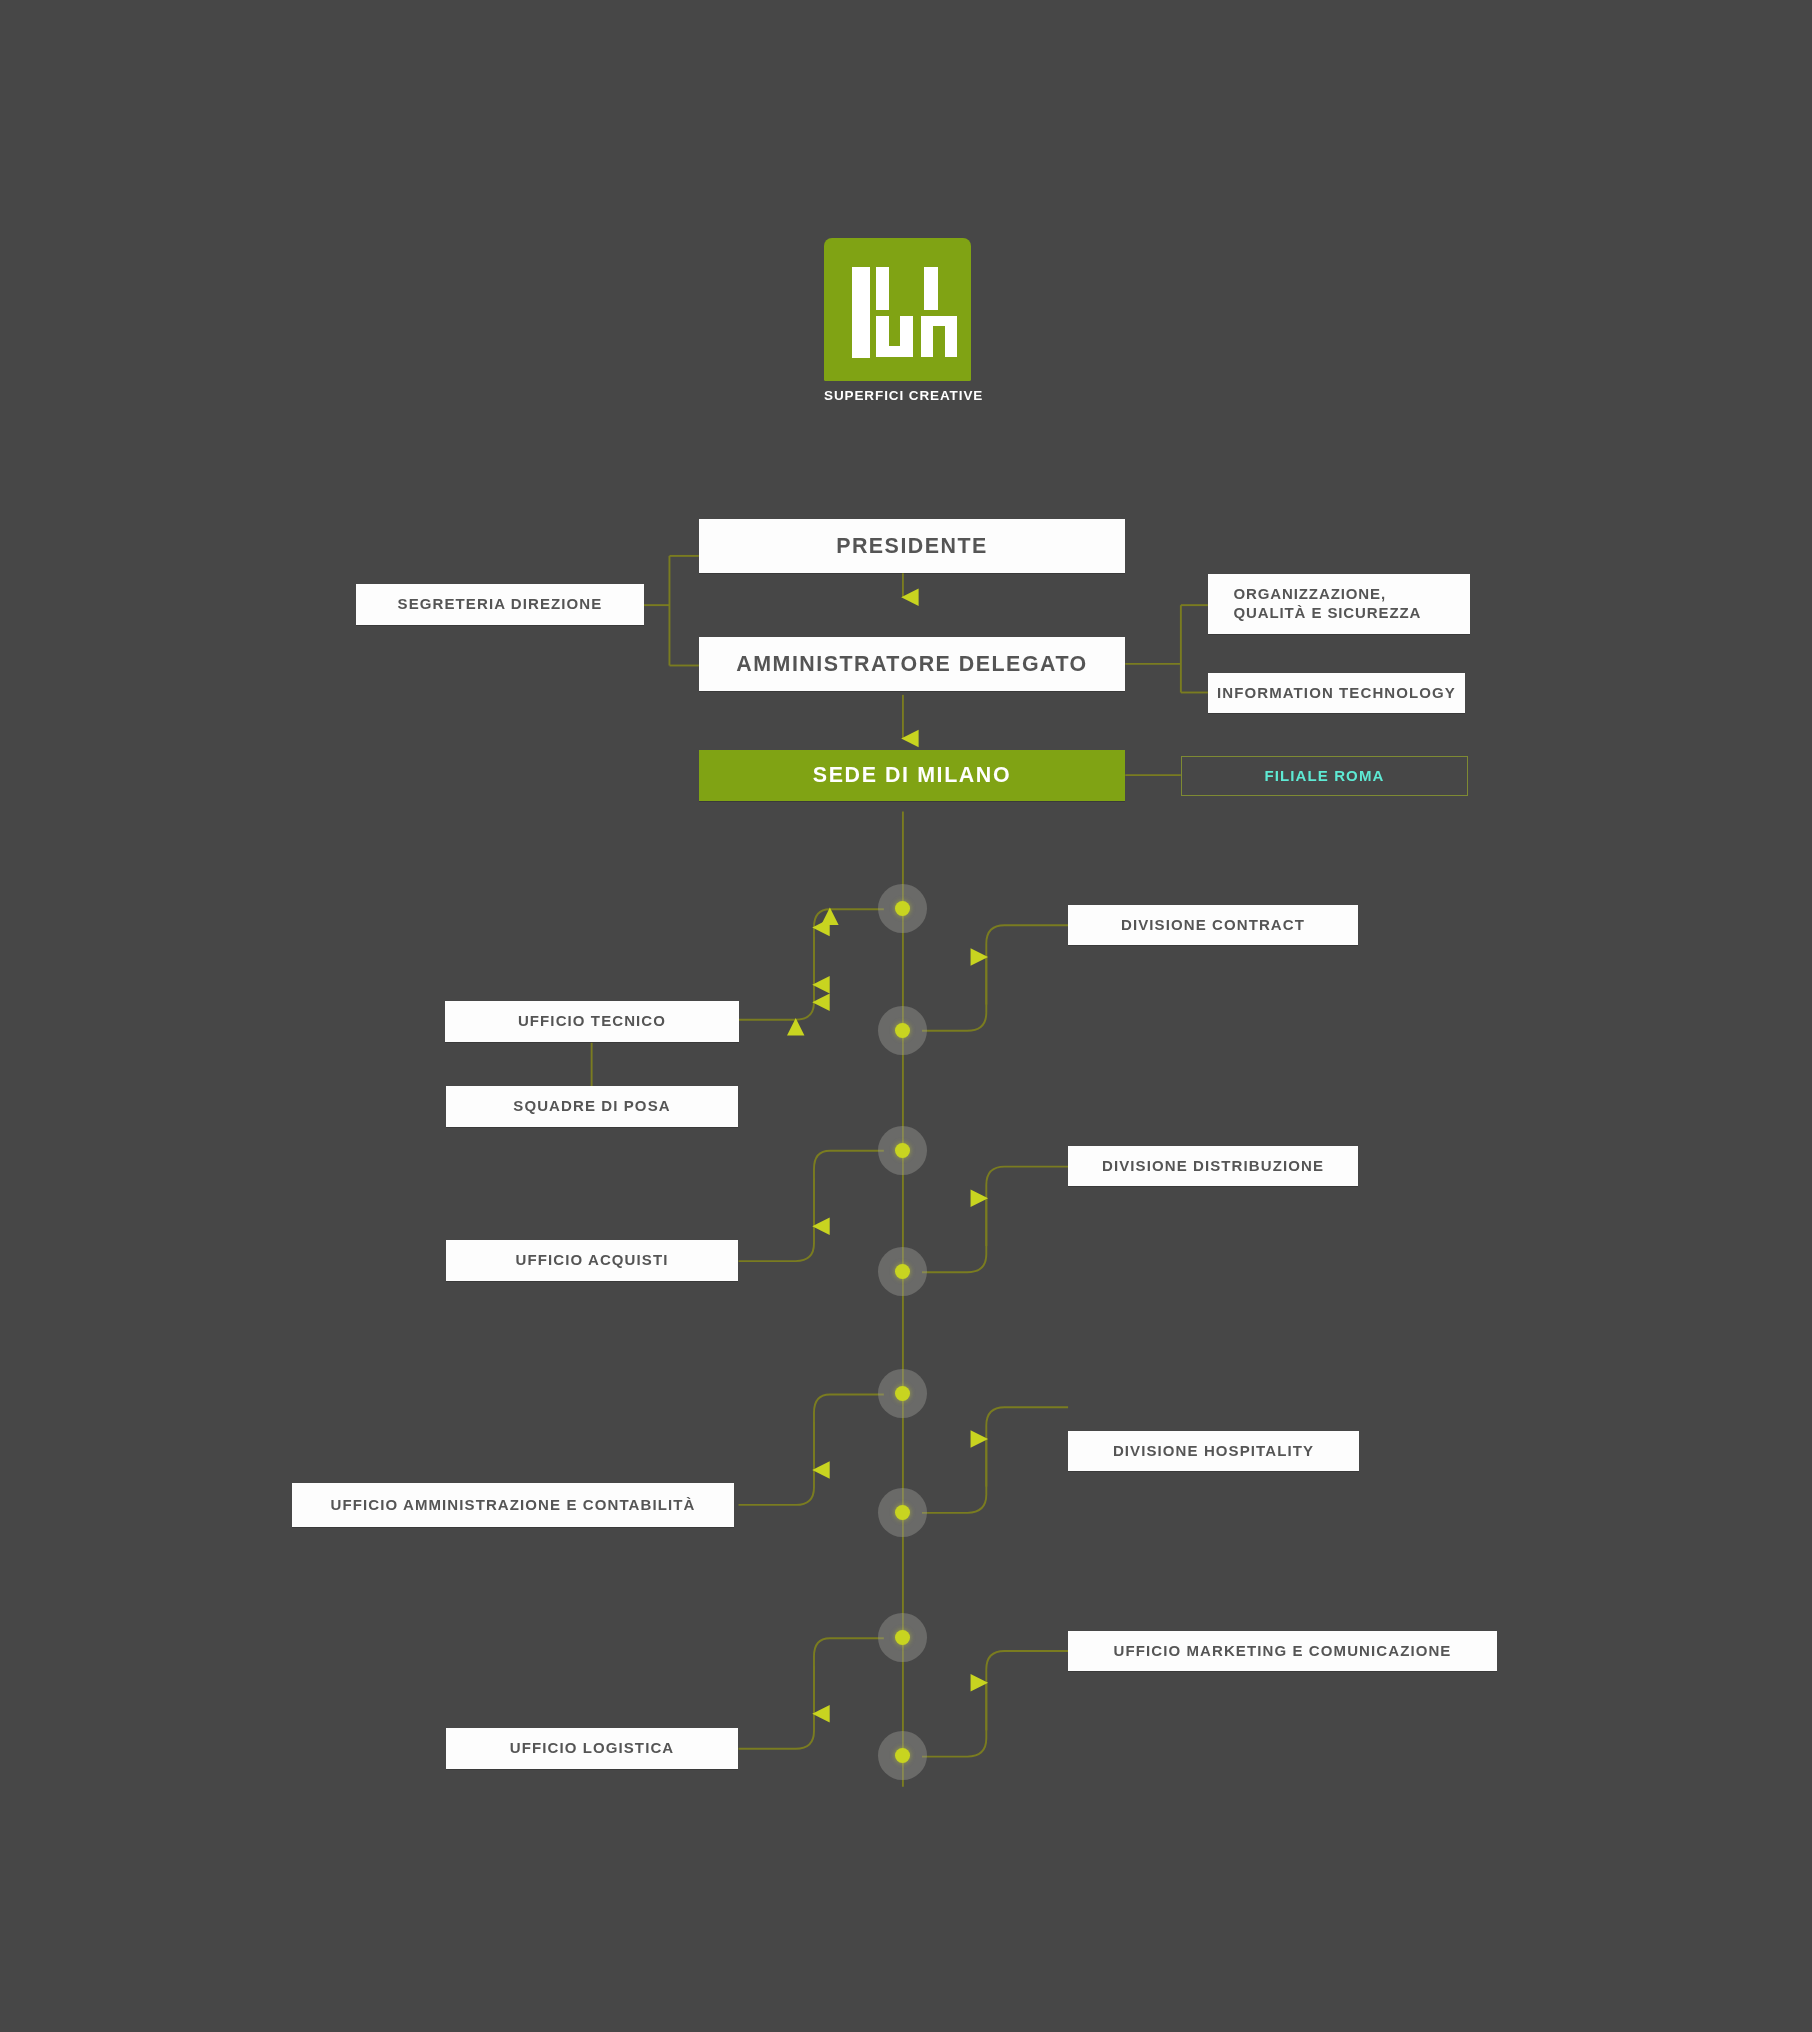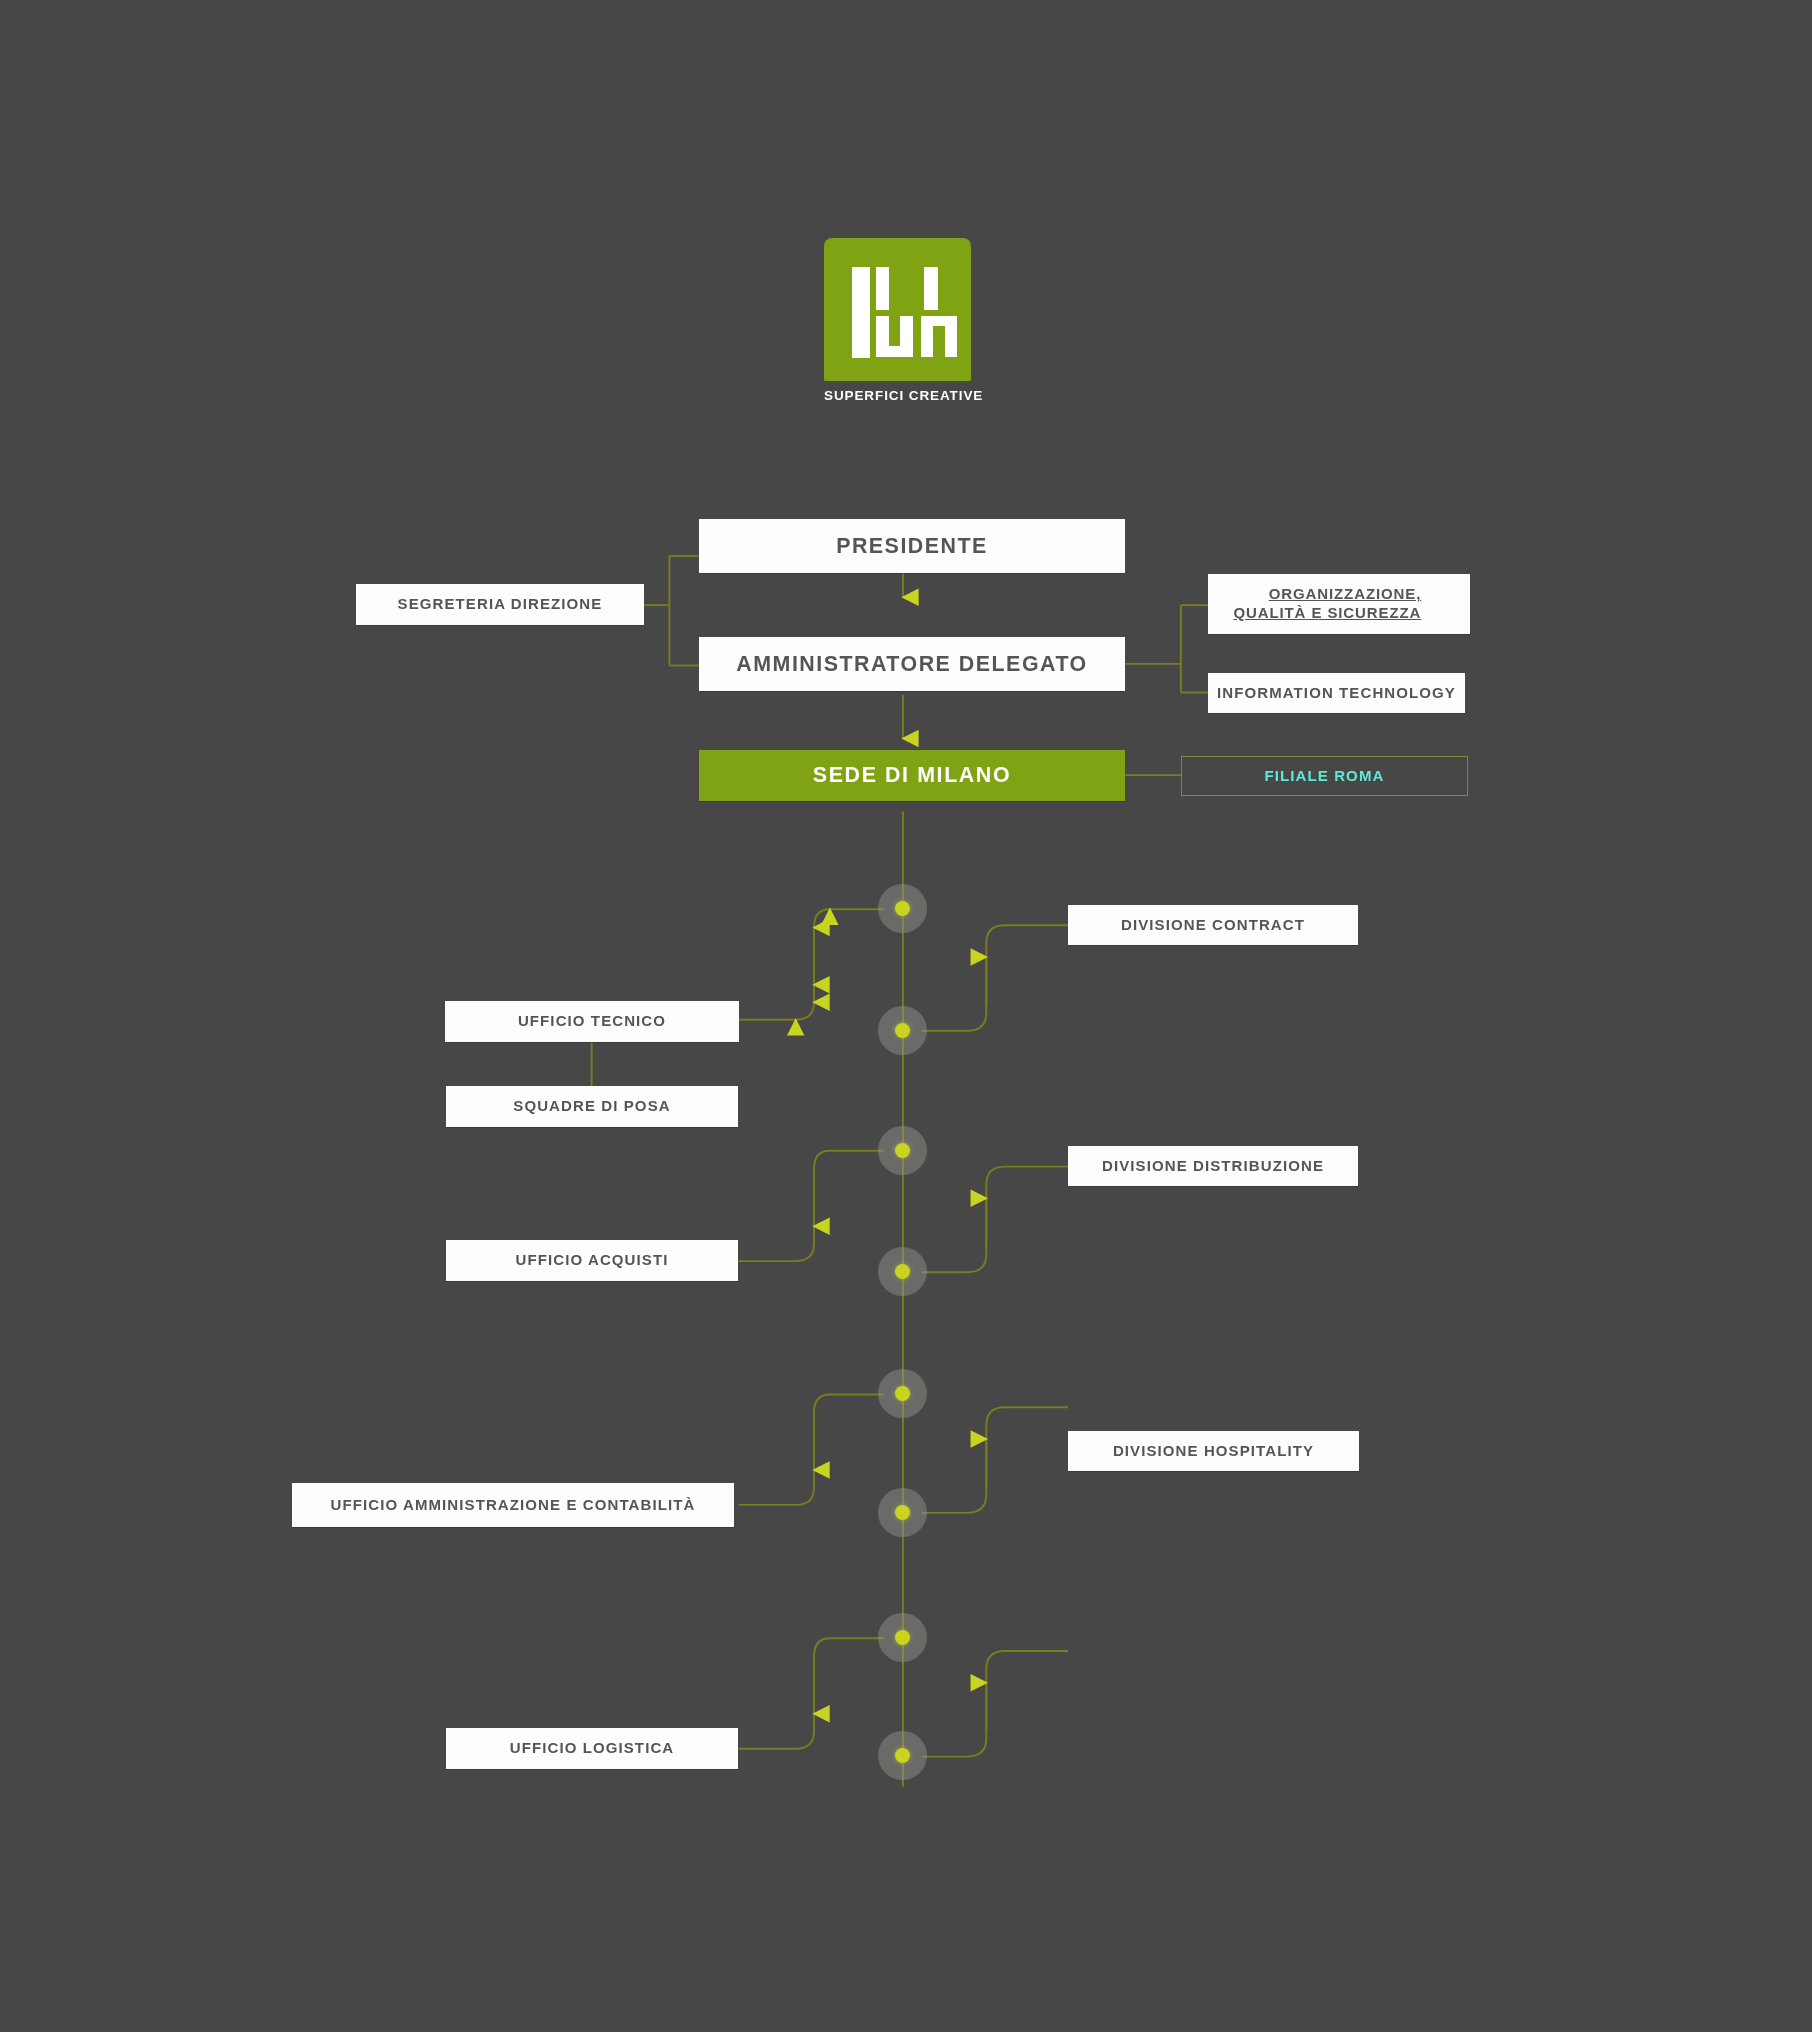--- a/index.html
+++ b/index.html
@@ -81,22 +81,21 @@
   .box.outline{
     background:transparent;
     border:0.8px solid #7E8A33;
     color:#5eead4;
     font-size:15px;
     box-shadow:none;
   }
   .box.leftalign{
     justify-content:flex-start;
     padding-left:25.4px;
-    text-align:right;
-    text-decoration:underline;
+    text-align:left;
   }
 
   
   #wires{
     position:absolute;
     left:0; top:0;
     width:1813px; height:2033px;
     pointer-events:none;
   }
 
@@ -249,17 +248,18 @@
   <div class="box sml" style="left:446px; top:1086px; width:292px; height:41px;">SQUADRE DI POSA</div>
 
   <div class="box sml" style="left:1068px; top:1146px; width:290px; height:40px;">DIVISIONE DISTRIBUZIONE</div>
 
   <div class="box sml" style="left:446px; top:1240px; width:292px; height:41px;">UFFICIO ACQUISTI</div>
 
   <div class="box sml" style="left:1068px; top:1387px; width:291px; height:40px;margin-top:44px;">DIVISIONE HOSPITALITY</div>
 
   <div class="box sml" style="left:292px; top:1483px; width:442px; height:44px;">UFFICIO AMMINISTRAZIONE E CONTABILITÀ</div>
 
+  <div class="box sml" style="left:1068px; top:1631px; width:429px; height:40px;">UFFICIO MARKETING E COMUNICAZIONE</div>
 
   <div class="box sml" style="left:446px; top:1728px; width:292px; height:41px;">UFFICIO LOGISTICA</div>
 
 </div>
 
 
 </body></html>

